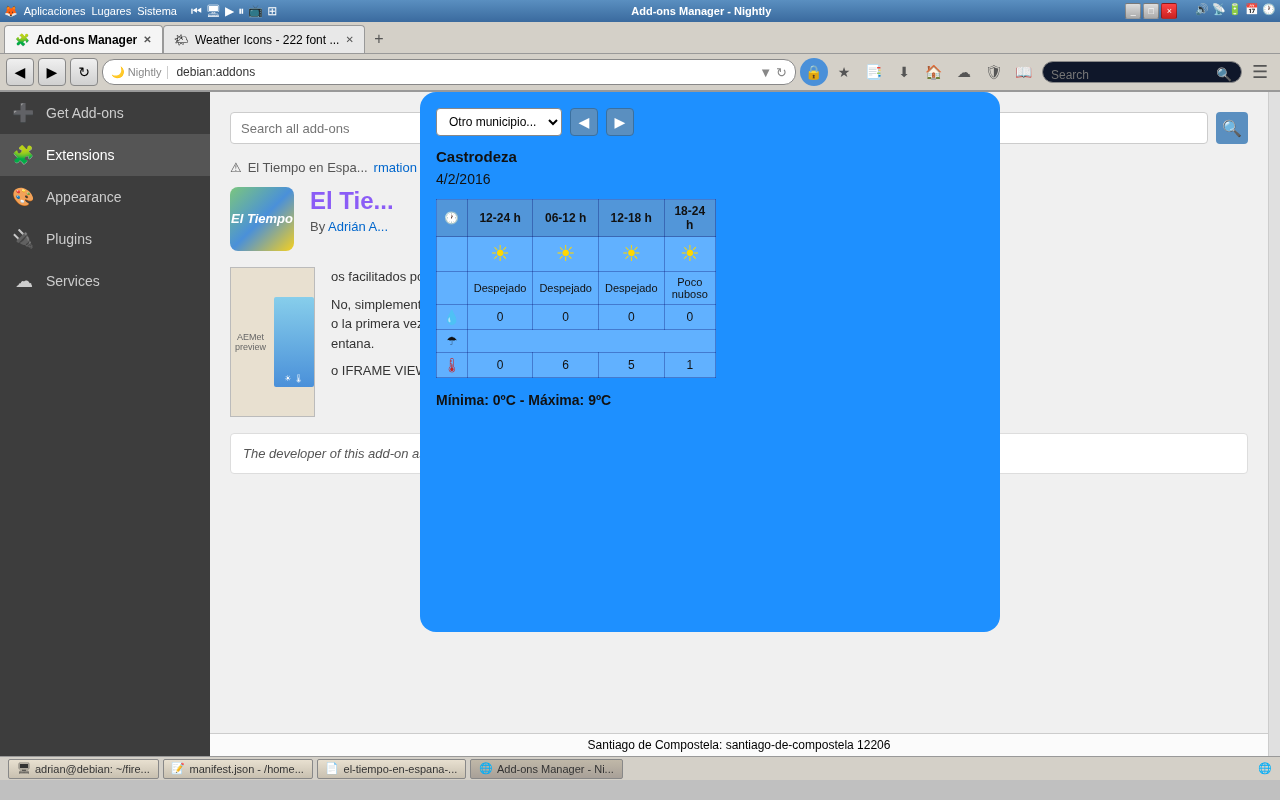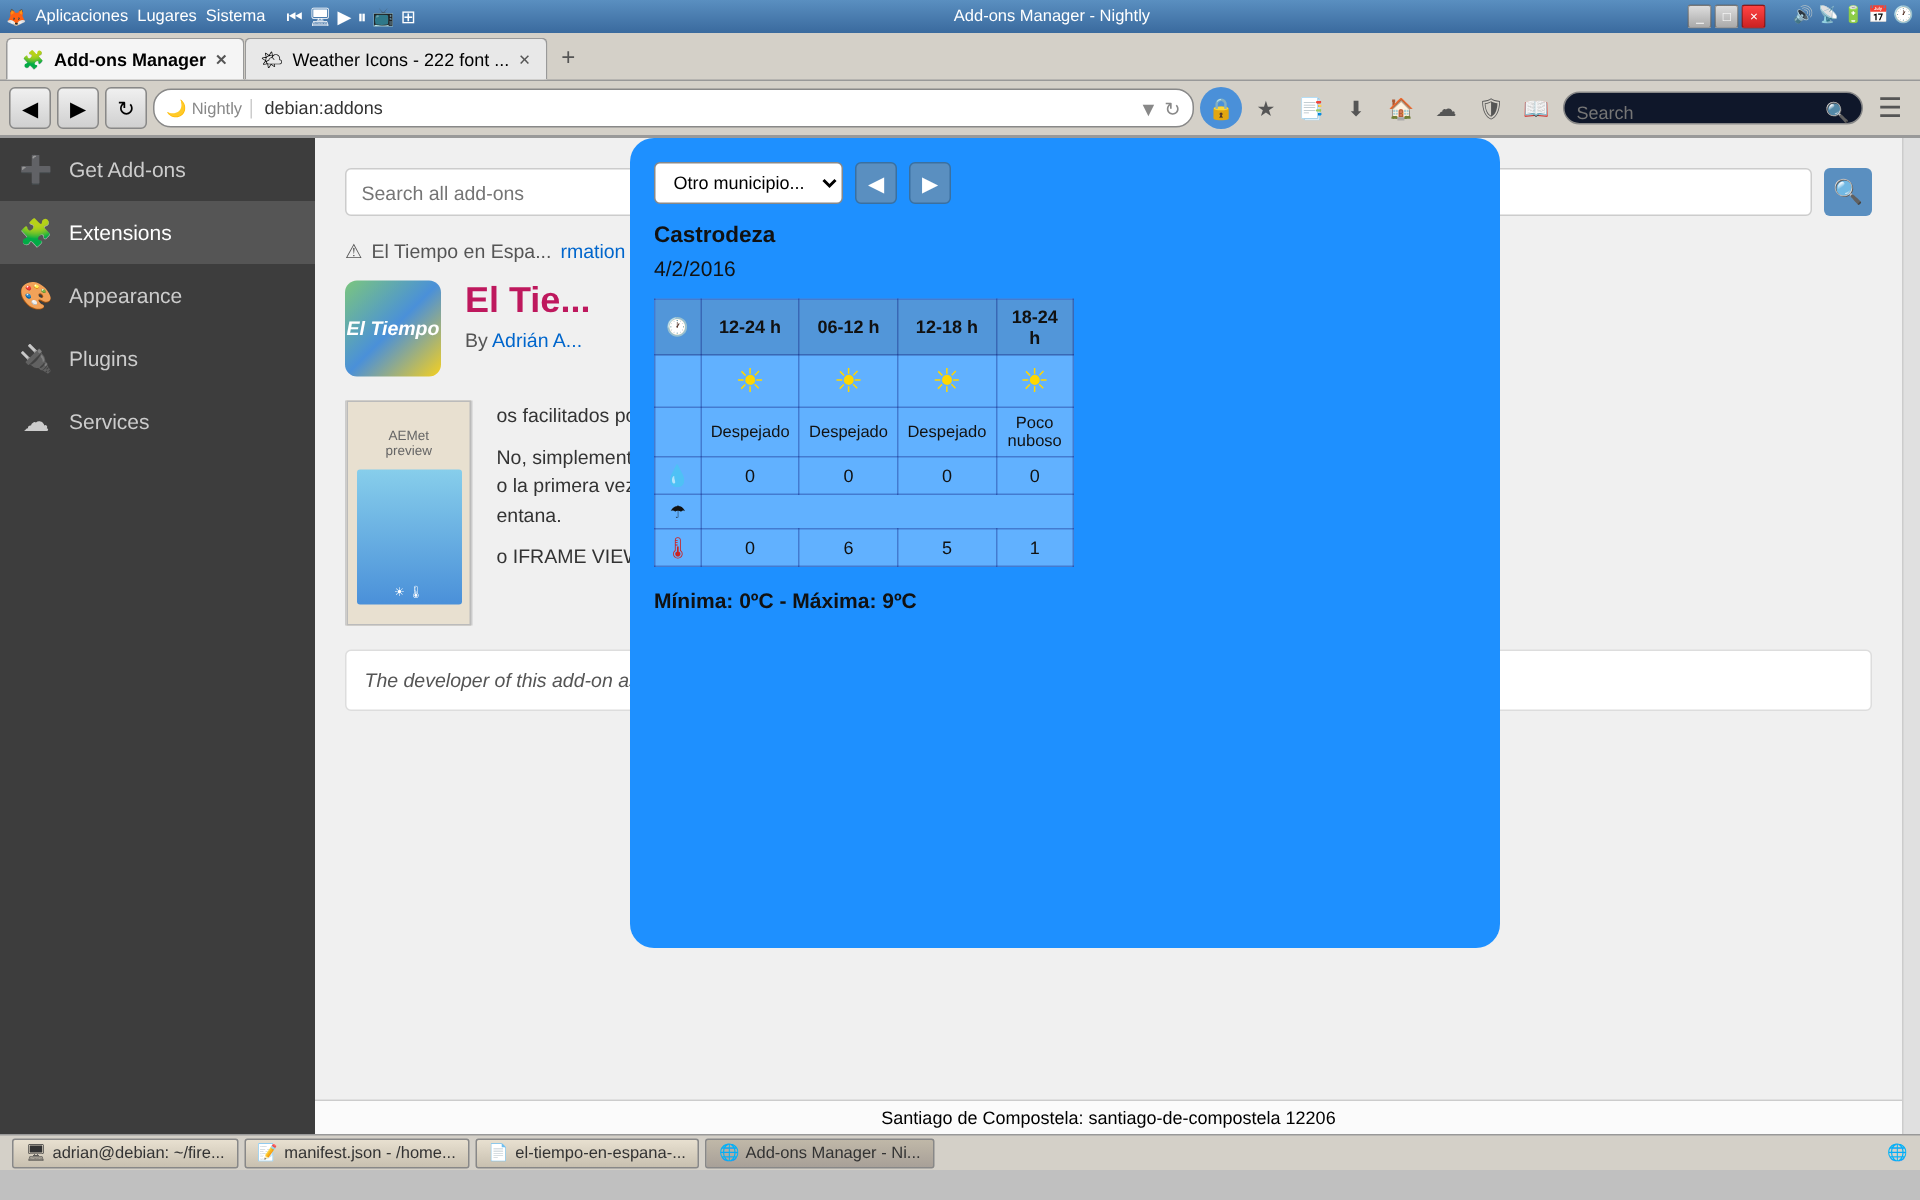--- a/index.html
+++ b/index.html
@@ -10,21 +10,21 @@
       height: 22px;
       background: linear-gradient(to bottom, #5a8fc0, #3a6a9e);
       display: flex;
       align-items: center;
       justify-content: space-between;
       padding: 0 4px;
       color: white;
       font-size: 11px;
     }
     .os-titlebar-left { display: flex; align-items: center; gap: 6px; }
-    .os-titlebar-center { font-weight: normal; }
+    .os-titlebar-center { font-weight: bold; }
     .os-titlebar-right { display: flex; gap: 2px; }
     .os-btn { width: 16px; height: 16px; border-radius: 2px; border: 1px solid rgba(0,0,0,0.3); background: linear-gradient(to bottom, #ddd, #aaa); cursor: pointer; font-size: 9px; display: flex; align-items: center; justify-content: center; }
 
     
     .browser-chrome {
       background: #e8e0d8;
       border-bottom: 2px solid #999;
     }
 
     
@@ -164,21 +164,21 @@
     .extension-icon {
       width: 64px; height: 64px;
       border-radius: 8px;
       background: linear-gradient(135deg, #7bc67e, #4a90d9, #f5d020);
       display: flex; align-items: center; justify-content: center;
       font-size: 24px;
       color: white;
       font-weight: bold;
       flex-shrink: 0;
     }
-    .extension-title { font-size: 24px; font-weight: bold; color: #be185d; }
+    .extension-title { font-size: 24px; font-weight: bold; color: #8b5cf6; }
     .extension-author { font-size: 13px; color: #555; margin-top: 4px; }
     .extension-author a { color: #0066cc; }
 
     .warning-bar {
       display: flex;
       align-items: center;
       gap: 6px;
       color: #555;
       font-size: 13px;
       margin-bottom: 12px;
@@ -457,21 +457,21 @@
         <div class="extension-title">El Tie...</div>
         <div class="extension-author">
           <span>By</span>
           <a class="desc-link">Adrián A...</a>
         </div>
       </div>
     </div>
 
     <div style="display:flex; gap:16px; margin-top:8px;">
       <div class="preview-img">
-        <div style="width:85px;height:150px;background:#e8e0d0;border:1px solid #bbb;display:flex;align-items:center;justify-content:center;flex-direction:column;gap:4px;">
+        <div style="width:85px;height:150px;background:#e8e0d0;border:1px solid #bbb;display:flex;align-items:center;justify-content:center;flex-direction:row;gap:4px;">
           <span style="font-size:9px;color:#666;text-align:center;padding:4px;">AEMet<br>preview</span>
           <div style="width:70px;height:90px;background:linear-gradient(to bottom,#87ceeb,#4a90d9);border-radius:2px;display:flex;align-items:flex-end;justify-content:center;padding-bottom:4px;">
             <span style="font-size:8px;color:white;">☀ 🌡</span>
           </div>
         </div>
       </div>
       <div style="flex:1;">
         <div class="description-text">os facilitados por AEMET.</div>
         <div class="description-text" style="margin-top:8px;">No, simplemente tienes que</div>
         <div class="description-text">o la primera vez) y</div>

